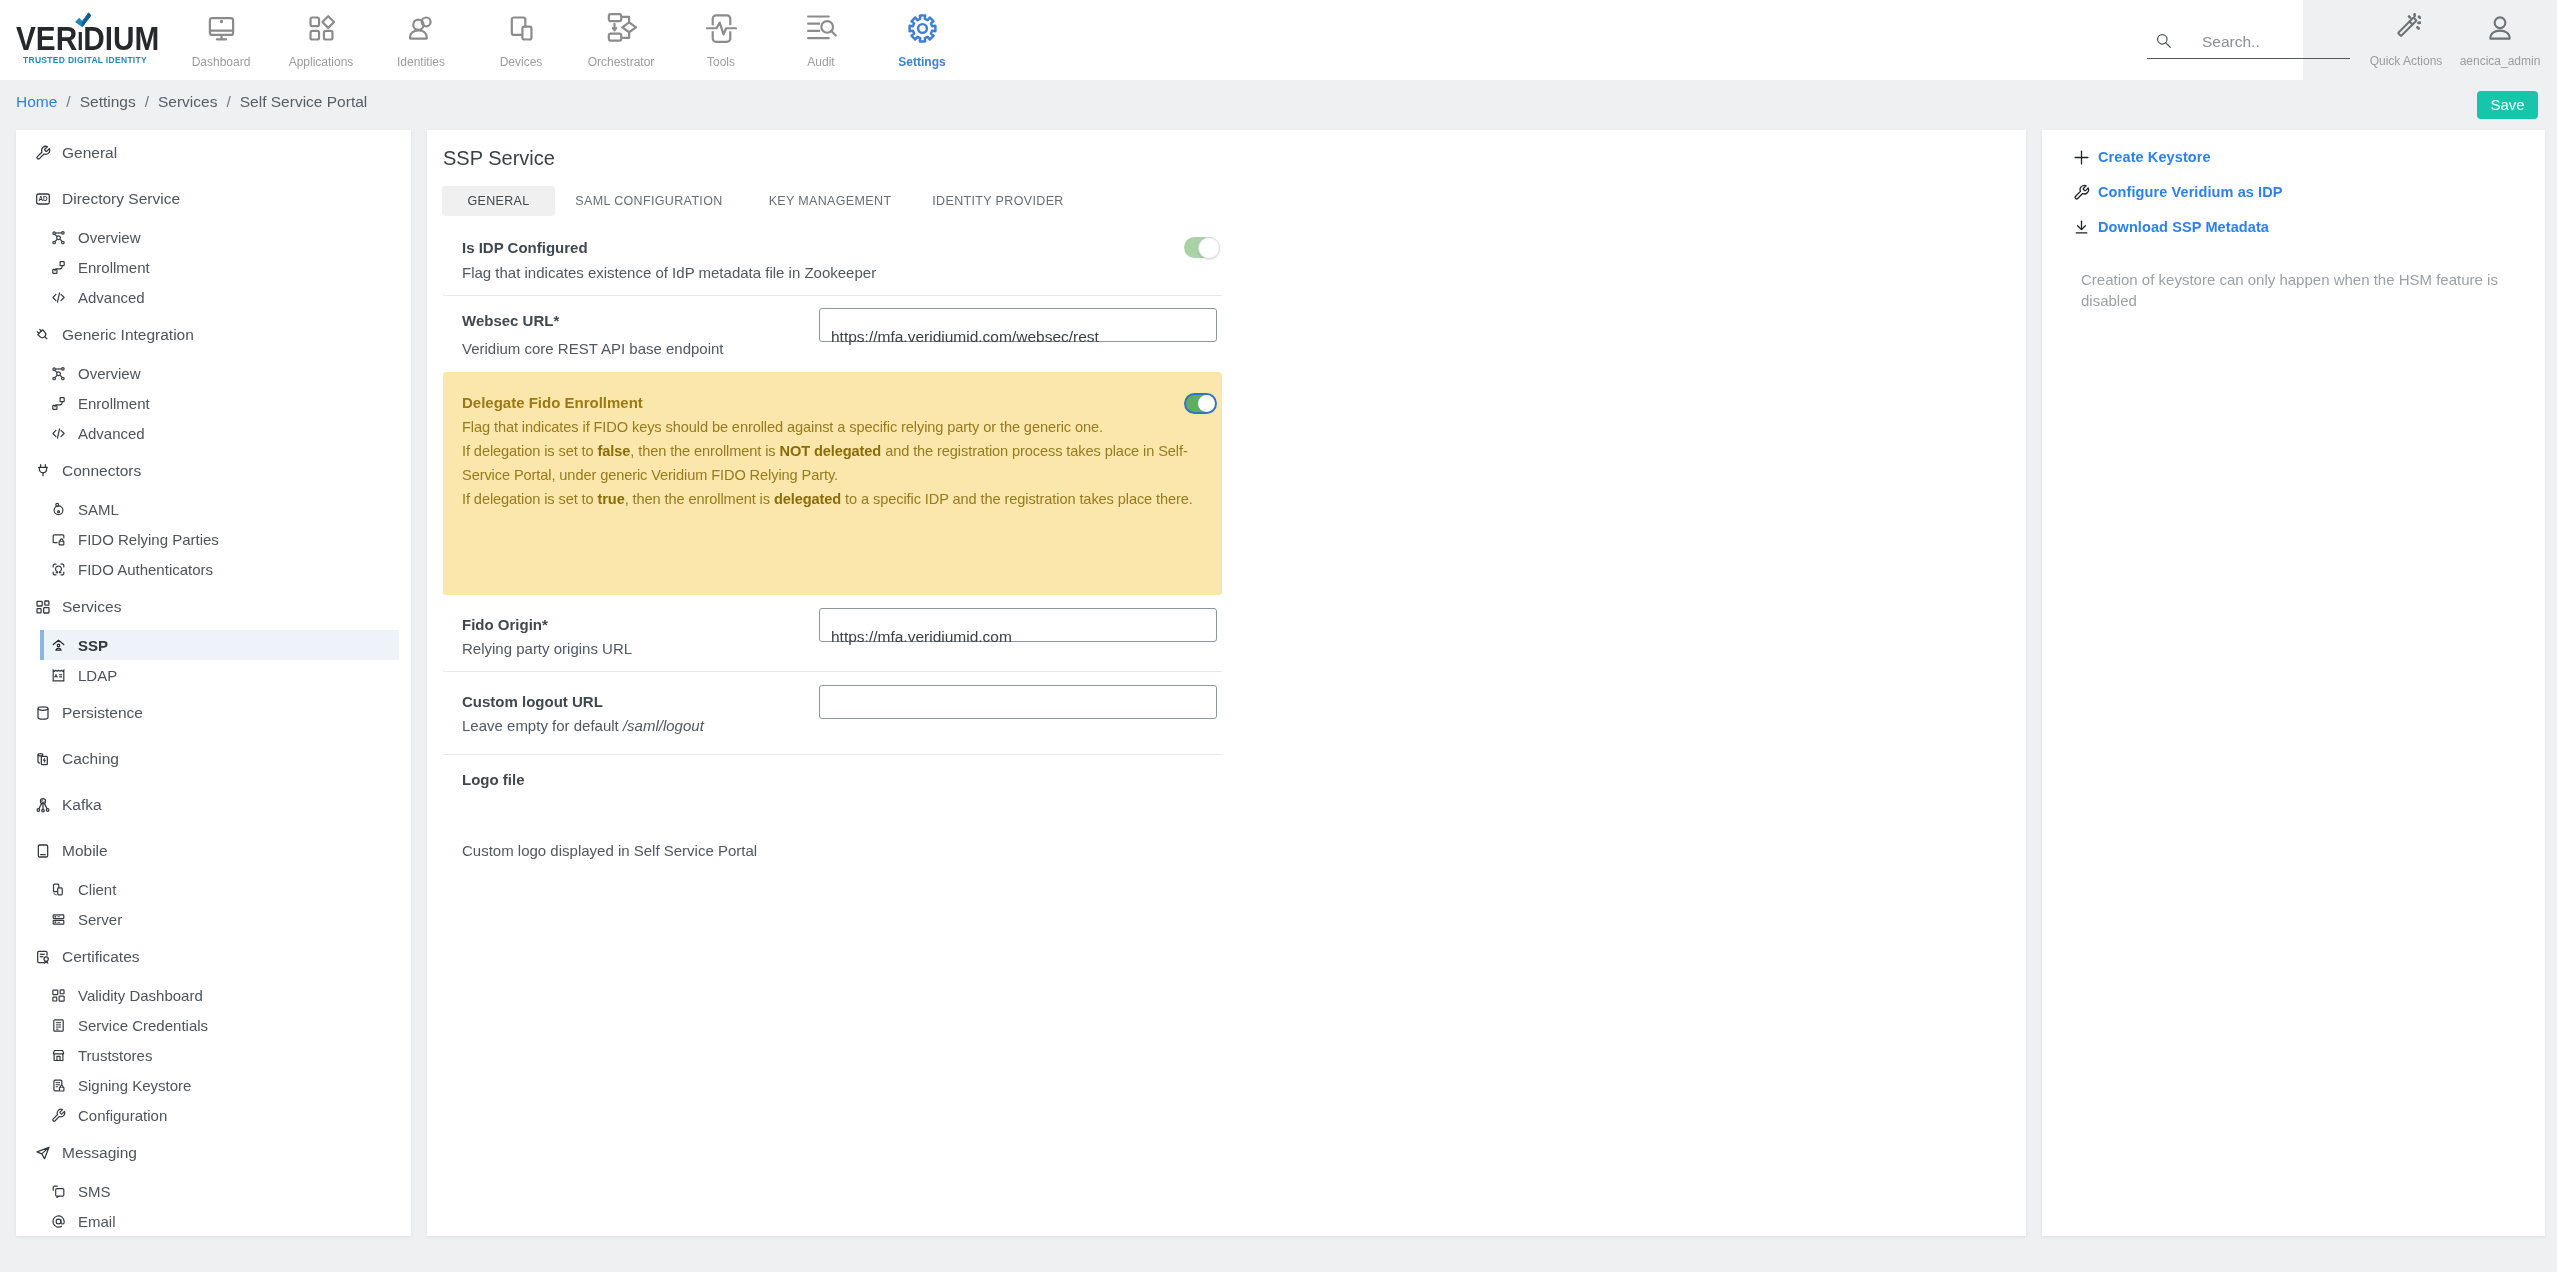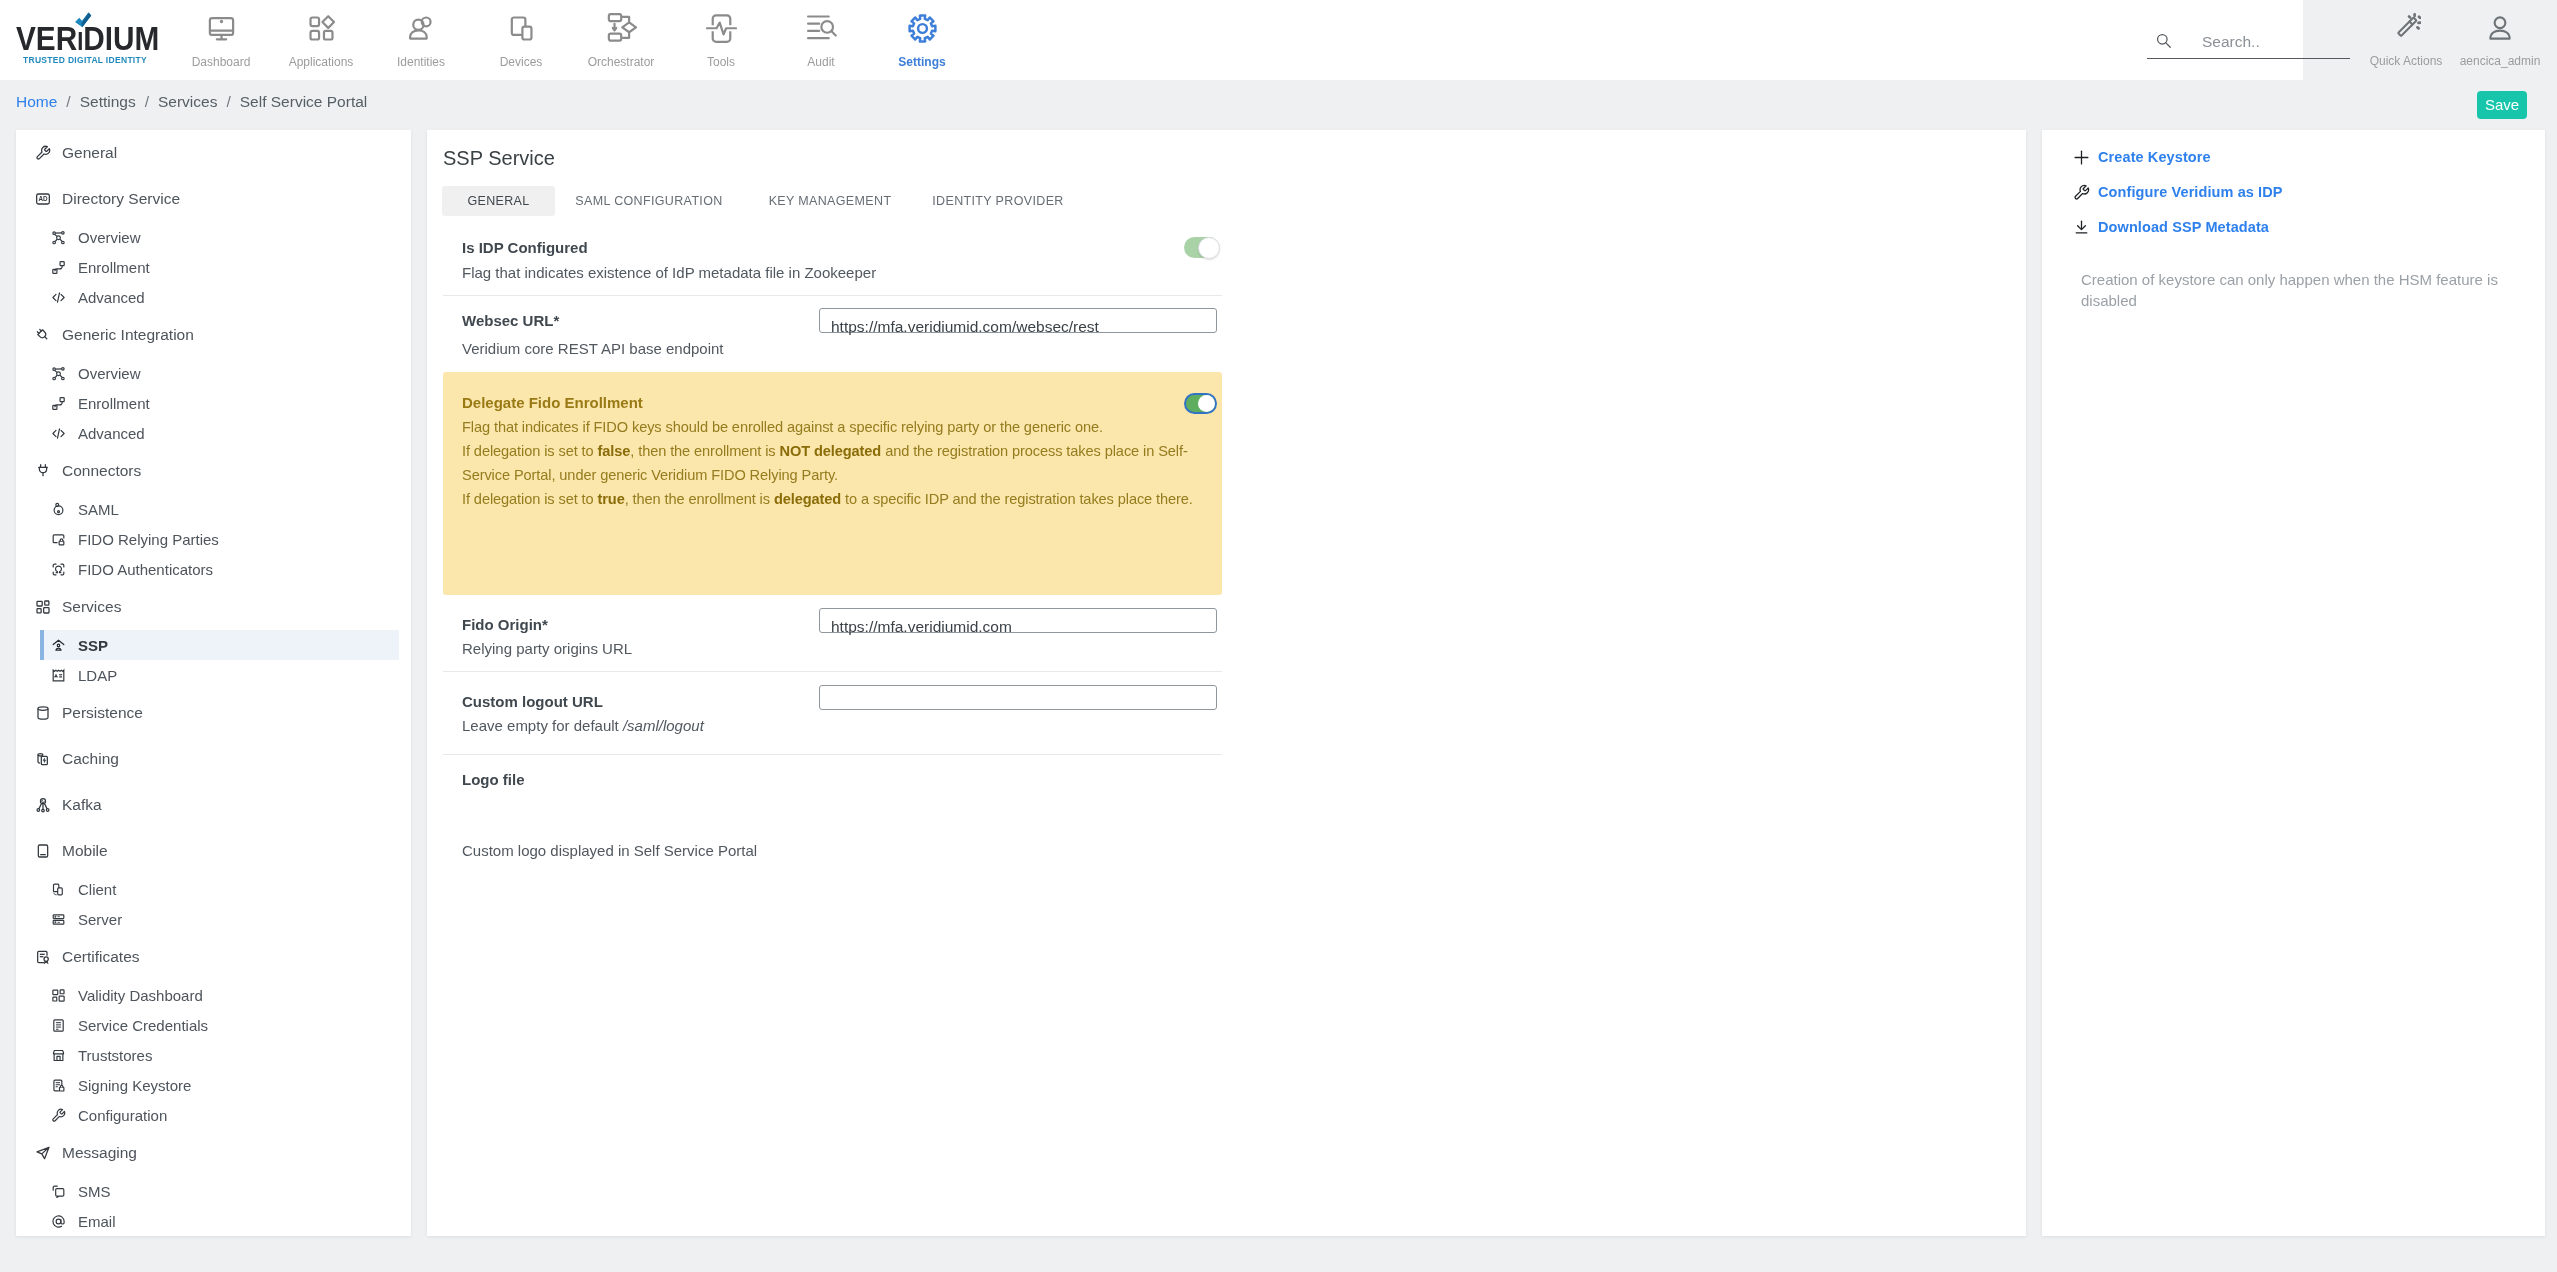--- a/index.html
+++ b/index.html
@@ -20,35 +20,35 @@
 .navitem svg { margin-top:13px; }
 .navitem .lbl { display:block; margin-top:11px; font-size:12px; color:#9c9c9c; }
 .navitem.active .lbl { color:#3d7fd8; font-weight:bold; }
 .search-ic { position:absolute; left:2154px; top:31px; }
 .search-ph { position:absolute; left:2202px; top:33px; font-size:15.5px; color:#8a9096; }
 .search-ul { position:absolute; left:2147px; top:58px; width:203px; height:1px; background:#55595d; }
 
 .crumbs { position:absolute; left:16px; top:93px; font-size:15.5px; color:#575f66; }
 .crumbs .sep { color:#737b82; padding:0 9px; }
 .crumbs a { color:#2f80ed; text-decoration:none; }
-.savebtn { position:absolute; left:2477px; top:91px; width:50px; height:28px; background:#17c5ab; color:#fff; font-size:15px; text-align:center; line-height:28px; border-radius:4px; }
+.savebtn { position:absolute; left:2477px; top:91px; width:61px; height:28px; background:#17c5ab; color:#fff; font-size:15px; text-align:center; line-height:28px; border-radius:4px; }
 
 .snav { display:flex; flex-direction:column; align-items:flex-start; }
 .top-item { height:30px; margin:8px 0; display:flex; align-items:center; padding-left:19px; font-size:15.5px; color:#4d545b; }
 .top-item svg { flex:0 0 auto; margin-right:11px; }
 .sub-item { height:30px; margin-left:24px; align-self:stretch; display:flex; align-items:center; padding-left:11px; font-size:15px; color:#4d545b; }
 .sub-item svg { flex:0 0 auto; margin-right:12px; }
 .sub-item.active { background:#edf3f9; border-left:4px solid #8ab4e2; padding-left:7px; width:359px; font-weight:bold; color:#33393e; }
 
 #main h1 { position:absolute; left:16px; top:17px; font-size:20px; color:#3a4145; font-weight:normal; }
 .tab { position:absolute; top:56px; height:30px; line-height:30px; font-size:12.5px; letter-spacing:0.35px; color:#666d74; white-space:nowrap; transform:translateX(-50%); }
 .tab.on { background:#f0f0f1; border-radius:3px; color:#3f464c; width:113px; text-align:center; transform:none; }
 .flabel { position:absolute; left:35px; font-size:15px; font-weight:bold; color:#40484f; }
 .fdesc { position:absolute; left:35px; font-size:15px; color:#51585f; }
-.finput { position:absolute; left:392px; width:398px; height:25px; border:1px solid #8f969c; border-radius:3px; background:#fff; font-size:15.5px; color:#3a4147; line-height:23px; padding:6px 11px; }
+.finput { position:absolute; left:392px; width:398px; height:25px; border:1px solid #8f969c; border-radius:3px; background:#fff; font-size:15.5px; color:#3a4147; line-height:23px; padding:16px 11px; }
 .divider { position:absolute; left:16px; width:779px; height:1px; background:#e6e8ea; }
 .toggle1 { position:absolute; left:757px; top:107px; width:35px; height:21px; background:#a9d2a7; border-radius:11px; }
 .toggle1 .knob { position:absolute; right:-1px; top:-0.5px; width:22px; height:22px; background:#fff; border:1px solid #dcdee0; border-radius:50%; box-shadow:0 1px 2px rgba(0,0,0,0.12); }
 .ybox { position:absolute; left:16px; top:242px; width:779px; height:223px; background:#fbe6ac; border-radius:3px; }
 .ybox .ytitle { position:absolute; left:19px; top:22px; line-height:17px; font-size:15px; font-weight:bold; color:#9a7a15; }
 .ybox .ybody { position:absolute; left:19px; top:43px; font-size:14.6px; letter-spacing:-0.1px; line-height:24px; color:#957c1e; white-space:nowrap; }
 .ybox b { color:#8a6c08; }
 .ybox .yital { position:absolute; left:19px; top:163px; font-size:14.6px; letter-spacing:-0.2px; line-height:24px; font-style:italic; color:#957c1e; white-space:nowrap; }
 .toggle2 { position:absolute; left:757px; top:263px; width:33px; height:21px; background:#5fae60; border:2px solid #3273c6; border-radius:11px; }
 .toggle2 .knob { position:absolute; right:0px; top:0px; width:17px; height:17px; background:#fff; border-radius:50%; }

